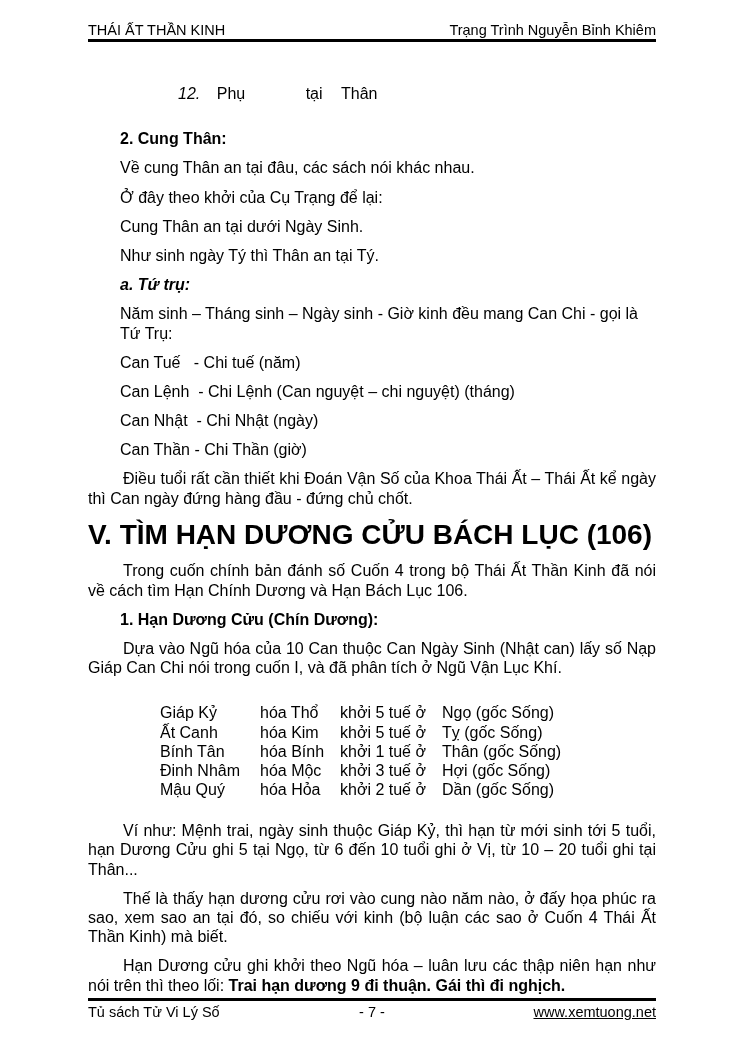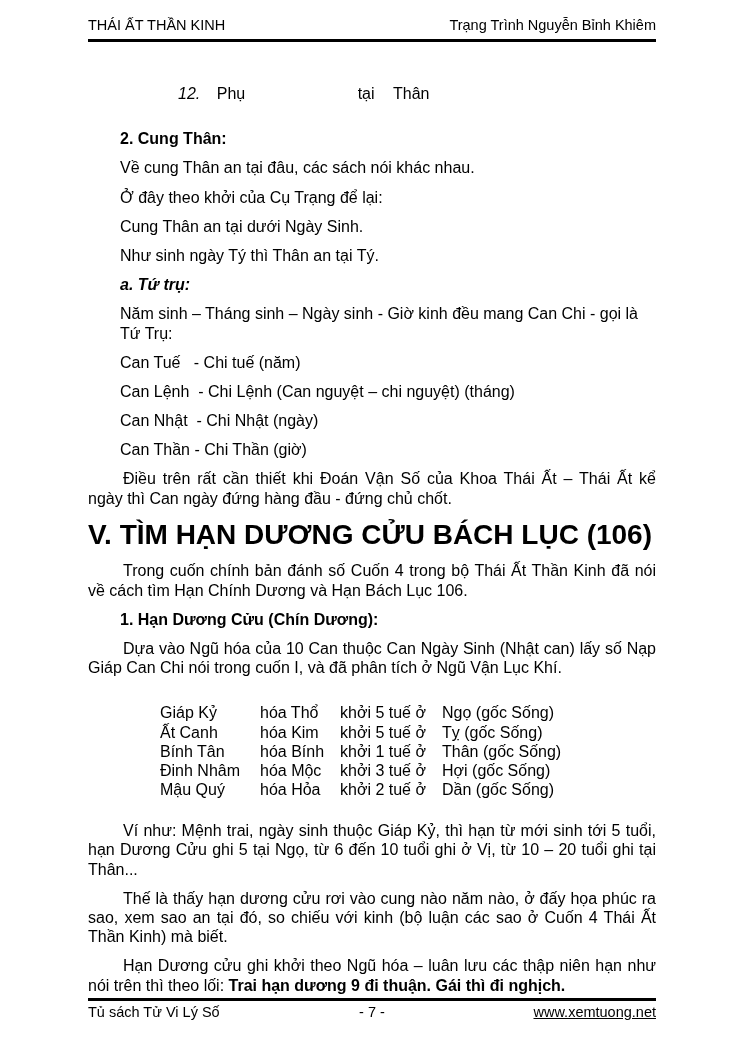--- a/index.html
+++ b/index.html
@@ -17,34 +17,33 @@
   }
   .content-col { position: absolute; left: 88px; width: 568px; }
 
   
   .doc-header {
     top: 0;
     height: 42px;
     display: flex;
     justify-content: space-between;
     align-items: flex-end;
-    padding-bottom: 5px;
     border-bottom: 3px solid #000;
     font-size: 14.5px;
     box-sizing: border-box;
   }
 
   
   .doc-body { top: 60px; }
 
   .title-line { margin: 24px 0 26px 0; white-space: nowrap; }
   .title-line span { display: inline-block; }
   .t-num  { margin-left: 90px; font-style: italic; }
   .t-phu  { margin-left: 12px; }
-  .t-tai  { margin-left: 108px; }
+  .t-tai  { margin-left: 56px; }
   .t-than { margin-left: 14px; }
 
   .sub-heading { font-weight: bold; padding-left: 32px; margin: 0 0 10px 0; }
   .sub-heading.italic { font-style: italic; }
 
   .line { padding-left: 32px; margin: 0 0 10px 0; white-space: pre-wrap; }
 
   .para {
     text-indent: 35px;
     text-align: justify;
@@ -100,21 +99,21 @@
     <div class="line">Ở đây theo khởi của Cụ Trạng để lại:</div>
     <div class="line">Cung Thân an tại dưới Ngày Sinh.</div>
     <div class="line">Như sinh ngày Tý thì Thân an tại Tý.</div>
 
     <div class="sub-heading italic">a. Tứ trụ:</div>
     <div class="line">Năm sinh – Tháng sinh – Ngày sinh - Giờ kinh đều mang Can Chi - gọi là Tứ Trụ:</div>
     <div class="line">Can Tuế   - Chi tuế (năm)</div>
     <div class="line">Can Lệnh  - Chi Lệnh (Can nguyệt – chi nguyệt) (tháng)</div>
     <div class="line">Can Nhật  - Chi Nhật (ngày)</div>
     <div class="line">Can Thần - Chi Thần (giờ)</div>
-    <p class="para">Điều trên rất cần thiết khi Đoán Vận Số của Khoa Thái Ất – Thái Ất kể ngày thì Can ngày đứng hàng đầu - đứng chủ chốt.</p>
+    <p class="para">Điều tuổi rất cần thiết khi Đoán Vận Số của Khoa Thái Ất – Thái Ất kể ngày thì Can ngày đứng hàng đầu - đứng chủ chốt.</p>
 
     <h2 class="section-heading">V. TÌM HẠN DƯƠNG CỬU BÁCH LỤC (106)</h2>
     <p class="para">Trong cuốn chính bản đánh số Cuốn 4 trong bộ Thái Ất Thần Kinh đã nói về cách tìm Hạn Chính Dương và Hạn Bách Lục 106.</p>
 
     <div class="sub-heading">1. Hạn Dương Cửu (Chín Dương):</div>
     <p class="para">Dựa vào Ngũ hóa của 10 Can thuộc Can Ngày Sinh (Nhật can) lấy số Nạp Giáp Can Chi nói trong cuốn I, và đã phân tích ở Ngũ Vận Lục Khí.</p>
 
     <div class="nap-table">
       <div class="nap-row">
         <span>Giáp Kỷ</span>

